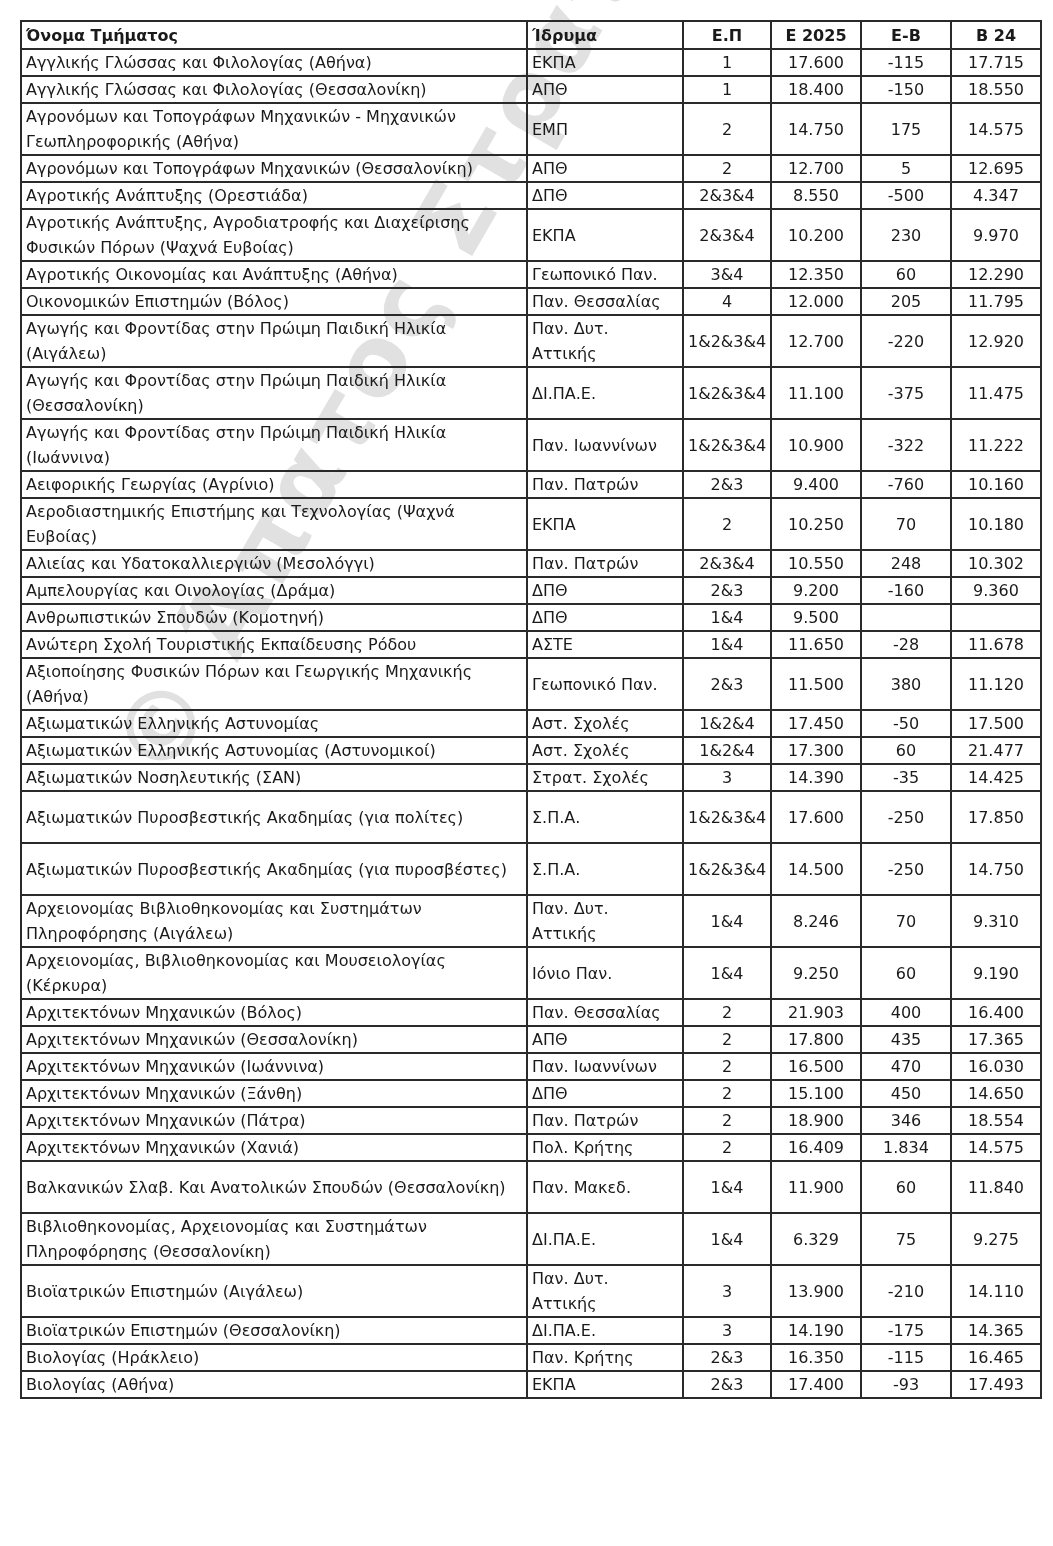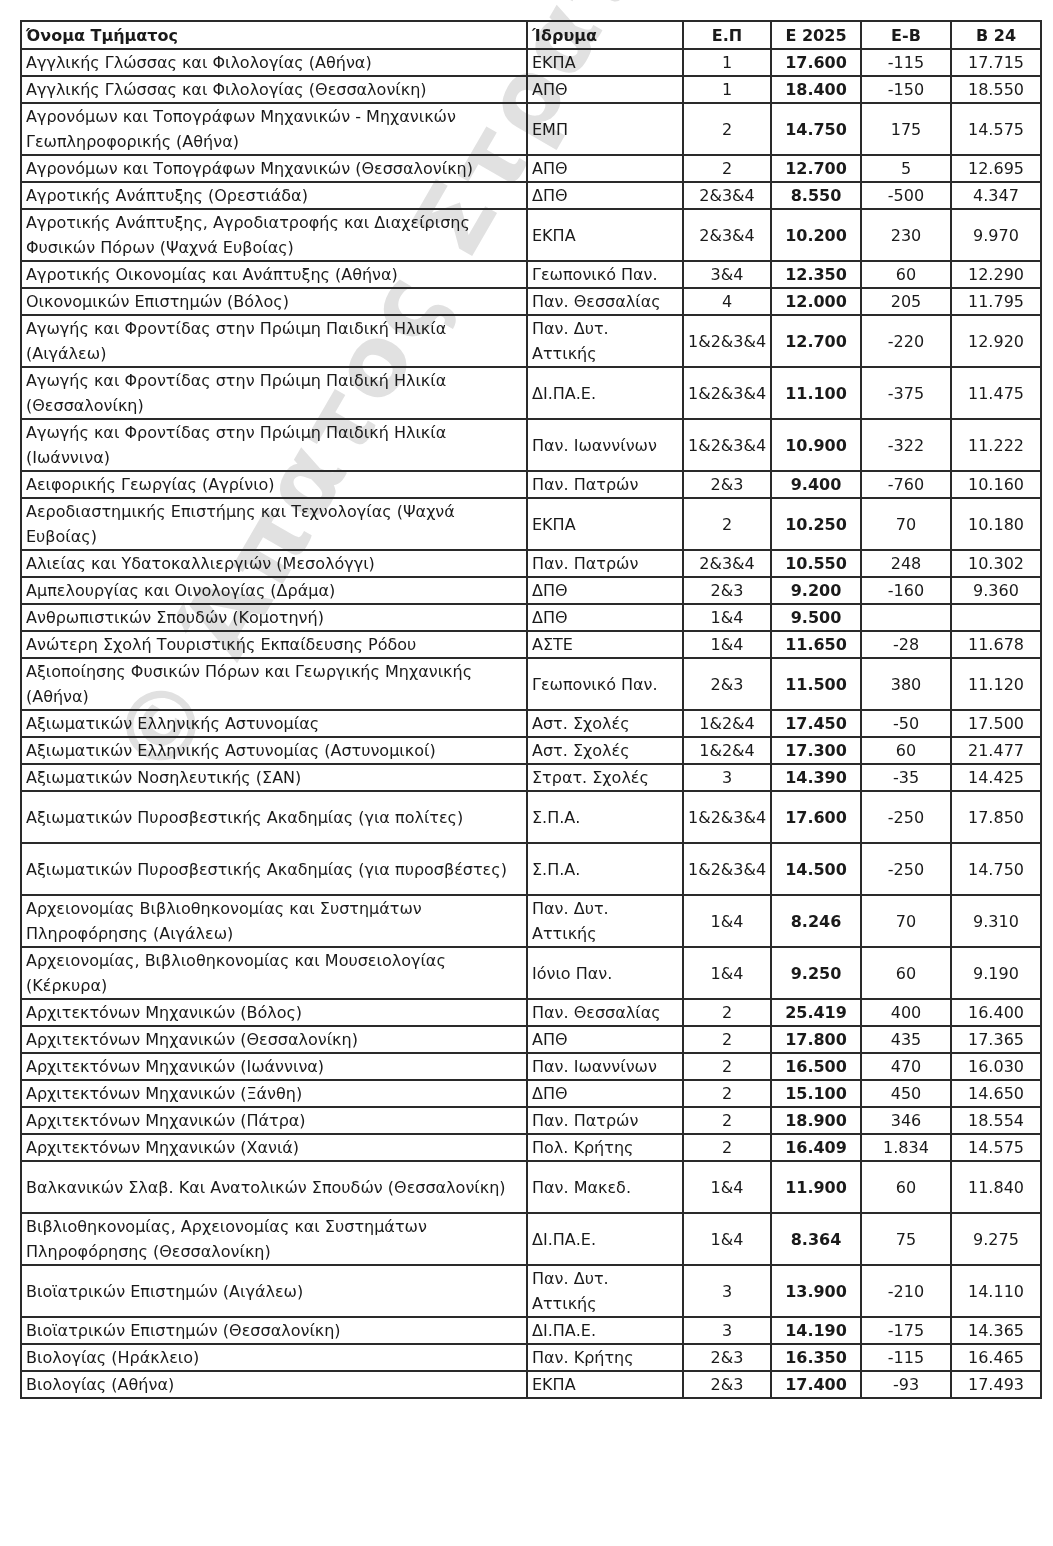--- a/index.html
+++ b/index.html
@@ -11,21 +11,21 @@
                font-size: 96px; color: #dcdcdc; white-space: nowrap;
                pointer-events: none; z-index: 0; letter-spacing: 4px; opacity: 0.85; }
   table { position: absolute; left: 20px; top: 20px; width: 1020px;
           border-collapse: collapse; table-layout: fixed; z-index: 1;
           background: transparent; }
   th, td { border: 2px solid #2a2a2a; font-size: 16px; line-height: 25px;
            padding: 0 4px; vertical-align: middle; background: transparent; }
   th { font-weight: bold; height: 26px; }
   th.left, td.left { text-align: left; }
   td.center, th.center { text-align: center; }
-  td.bold { font-weight: bold; }
+  td.bold { font-weight: normal; }
   col.c1 { width: 506px; } col.c2 { width: 156px; } col.c3 { width: 88px; }
   col.c4 { width: 90px; } col.c5 { width: 90px; } col.c6 { width: 90px; }
   tr.tall td { height: 50px; }
 </style>
 </head>
 <body>
 
 <div class="watermark">© Άπατος Στρατηγικής</div>
 
 <table>
@@ -245,21 +245,21 @@
         <td class="left">Ιόνιο Παν.</td>
         <td class="center">1&amp;4</td>
         <td class="center bold">9.250</td>
         <td class="center">60</td>
         <td class="center">9.190</td>
       </tr>
       <tr>
         <td class="left">Αρχιτεκτόνων Μηχανικών (Βόλος)</td>
         <td class="left">Παν. Θεσσαλίας</td>
         <td class="center">2</td>
-        <td class="center bold">25.419</td>
+        <td class="center bold">21.903</td>
         <td class="center">400</td>
         <td class="center">16.400</td>
       </tr>
       <tr>
         <td class="left">Αρχιτεκτόνων Μηχανικών (Θεσσαλονίκη)</td>
         <td class="left">ΑΠΘ</td>
         <td class="center">2</td>
         <td class="center bold">17.800</td>
         <td class="center">435</td>
         <td class="center">17.365</td>
@@ -301,21 +301,21 @@
         <td class="left">Παν. Μακεδ.</td>
         <td class="center">1&amp;4</td>
         <td class="center bold">11.900</td>
         <td class="center">60</td>
         <td class="center">11.840</td>
       </tr>
       <tr class="tall">
         <td class="left">Βιβλιοθηκονομίας, Αρχειονομίας και Συστημάτων Πληροφόρησης (Θεσσαλονίκη)</td>
         <td class="left">ΔΙ.ΠΑ.Ε.</td>
         <td class="center">1&amp;4</td>
-        <td class="center bold">8.364</td>
+        <td class="center bold">6.329</td>
         <td class="center">75</td>
         <td class="center">9.275</td>
       </tr>
       <tr>
         <td class="left">Βιοϊατρικών Επιστημών (Αιγάλεω)</td>
         <td class="left">Παν. Δυτ. Αττικής</td>
         <td class="center">3</td>
         <td class="center bold">13.900</td>
         <td class="center">-210</td>
         <td class="center">14.110</td>

